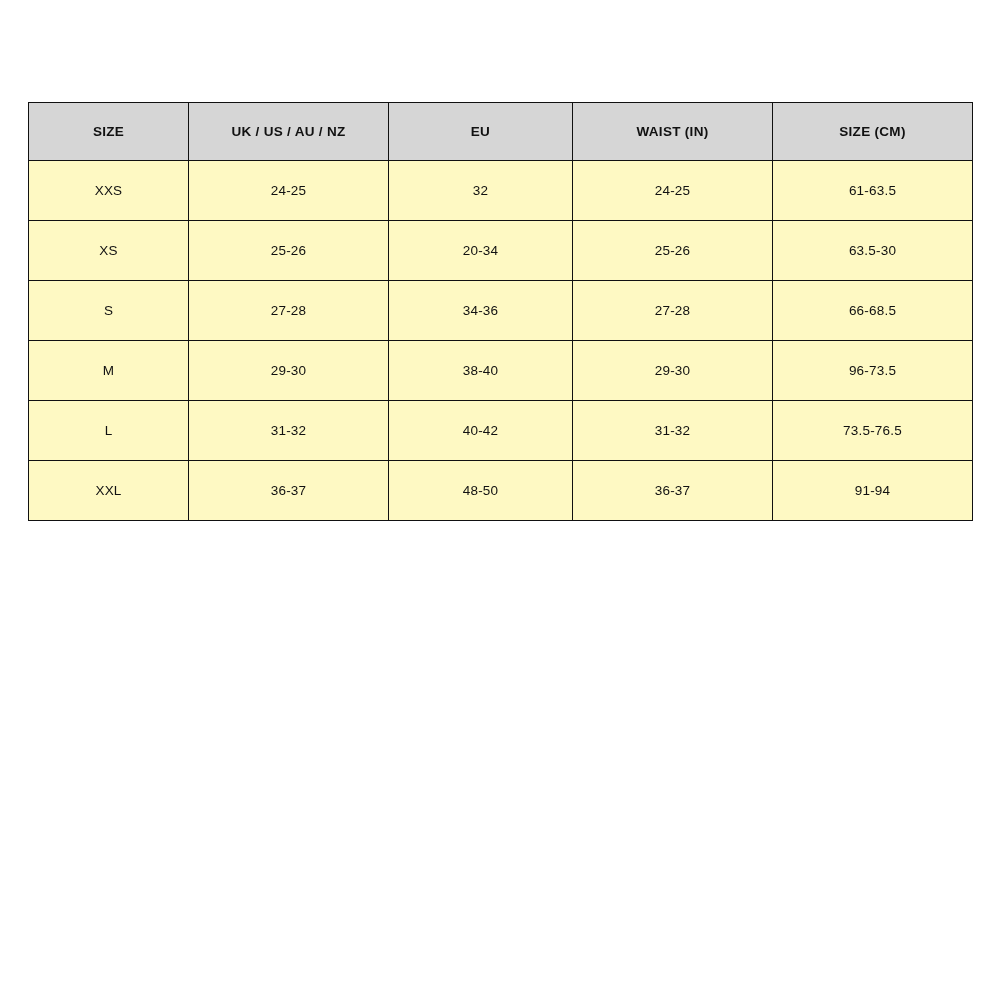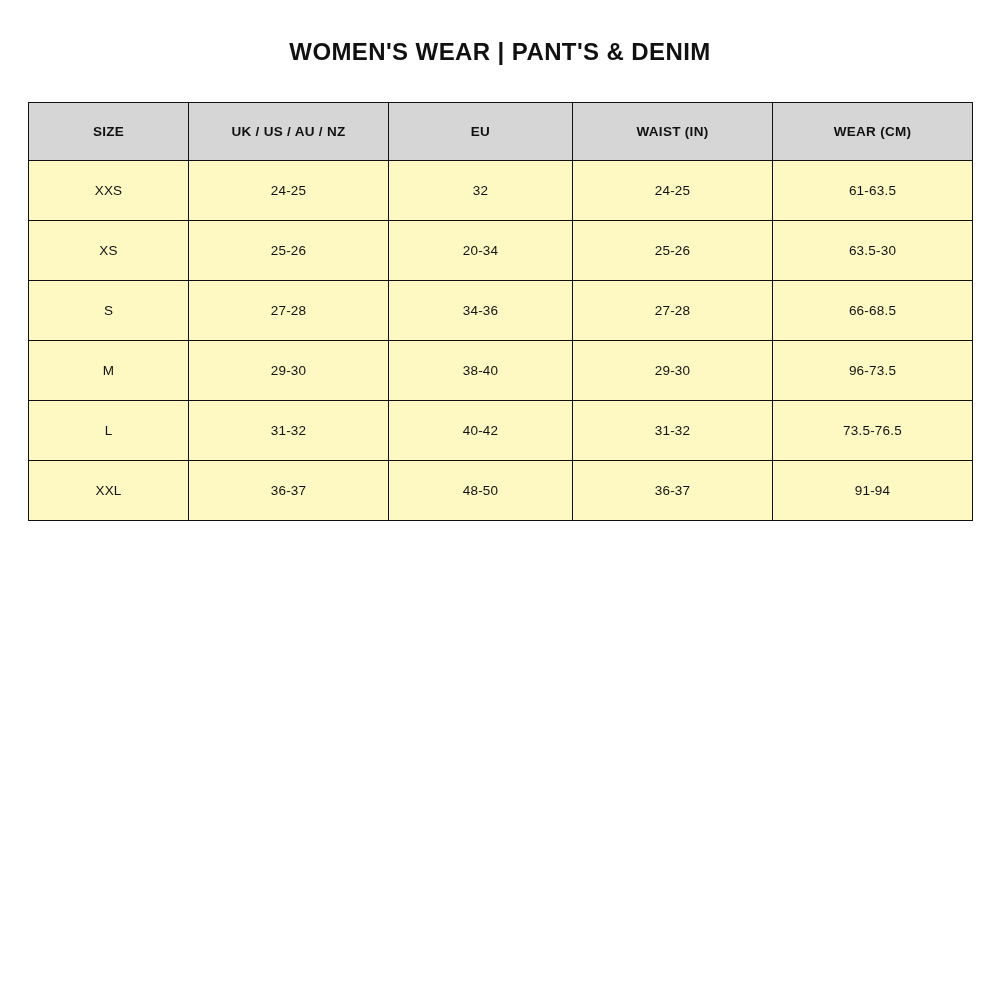--- a/index.html
+++ b/index.html
@@ -67,38 +67,37 @@
   col.c2 { width: 200px; }
   col.c3 { width: 184px; }
   col.c4 { width: 200px; }
   col.c5 { width: 200px; }
 </style>
 </head>
 <body>
 
 <div class="page">
 
-  <div class="page-title">WOMEN'S WEAR | PANT'S &amp; DENIM</div>
 
   <div class="table-wrap">
     <table class="size-chart">
       <colgroup>
         <col class="c1">
         <col class="c2">
         <col class="c3">
         <col class="c4">
         <col class="c5">
       </colgroup>
       <thead>
         <tr>
           <th>SIZE</th>
           <th>UK / US / AU / NZ</th>
           <th>EU</th>
           <th>WAIST (IN)</th>
-          <th>WEAR (CM)</th>
+          <th>SIZE (CM)</th>
         </tr>
       </thead>
       <tbody>
         <tr>
           <td>XXS</td>
           <td>24-25</td>
           <td>32</td>
           <td>24-25</td>
           <td>61-63.5</td>
         </tr>

